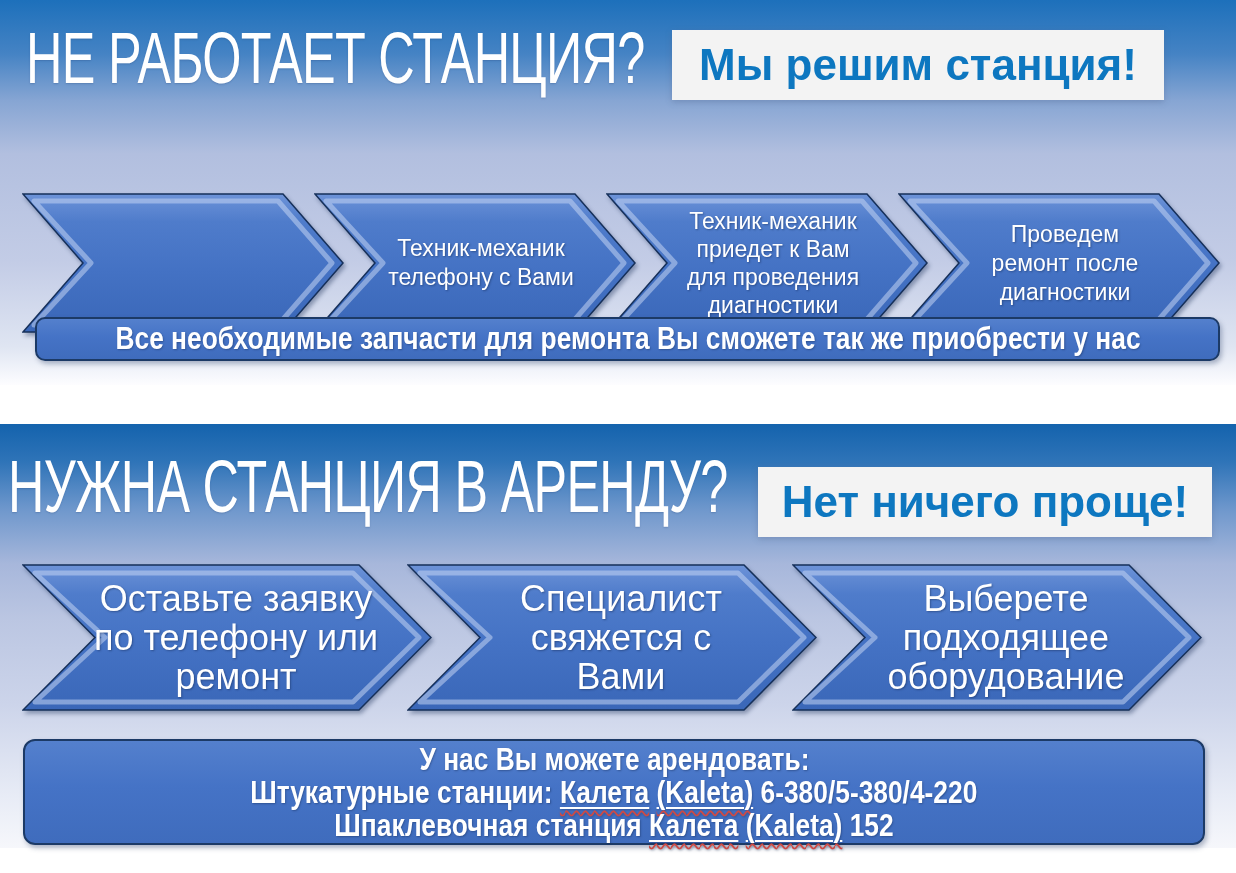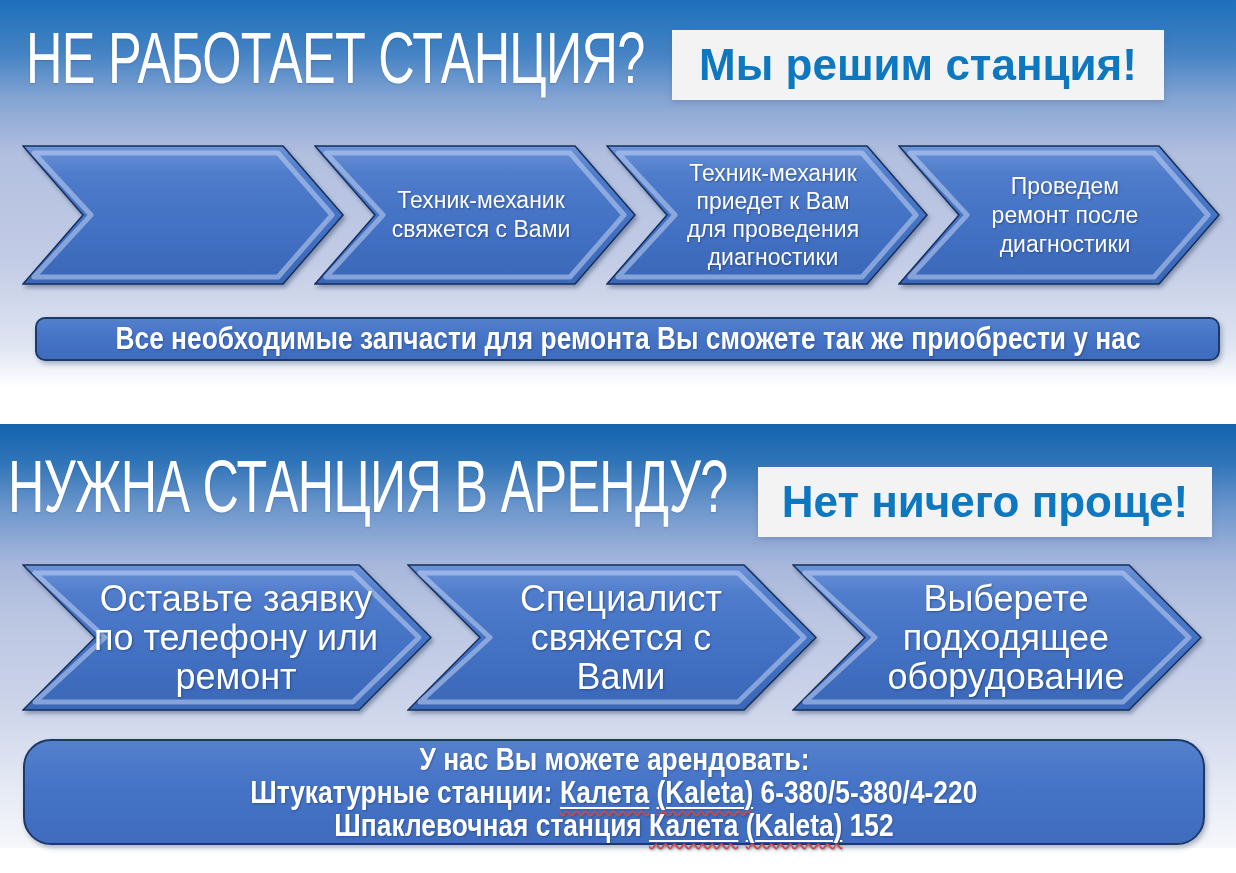--- a/index.html
+++ b/index.html
@@ -34,21 +34,21 @@
   }
   .hl-box span{font-size:44px;font-weight:bold;color:#0d77c0;white-space:nowrap;}
   .hl-box-repair{left:672px;top:30px;width:492px;height:70px;}
   .hl-box-rent{left:758px;top:28px;width:454px;height:70px;margin-top:15px;}
   
   .arrow-row{position:absolute;display:flex;}
   .arrows-repair{left:22px;top:145px;}
   .arrows-rent{left:22px;top:140px;}
   .chev{position:relative;flex:0 0 auto;}
   .chev + .chev{margin-left:-30px;}
-  .chev-top{width:322px;height:140px;}
+  .chev-top{width:322px;height:140px;margin-top:48px;}
   .chev-bot{width:410px;height:147px;}
   .arrows-rent .chev + .chev{margin-left:-25px;}
   .chev svg{position:absolute;left:0;top:0;filter:drop-shadow(2px 3px 2px rgba(25,45,85,.40));}
   .chev-text{
     position:absolute;display:flex;flex-direction:column;align-items:center;justify-content:center;
     color:#fff;text-align:center;text-shadow:1px 1px 2px rgba(20,40,80,.45);
   }
   .chev-top .chev-text{left:62px;right:50px;top:6px;bottom:6px;}
   .chev-bot .chev-text{left:80px;right:62px;top:6px;bottom:6px;}
   .chev-text div{white-space:nowrap;}
@@ -56,21 +56,21 @@
   .txt-md div{font-size:23px;line-height:29px;}
   .txt-lg div{font-size:36px;line-height:39px;}
   
   .banner{
     position:absolute;border:2px solid #1c3a66;
     background:linear-gradient(180deg,#5480cd 0%,#4573c6 45%,#3f6cbd 100%);
     display:flex;flex-direction:column;align-items:center;justify-content:center;
     box-shadow:2px 3px 5px rgba(40,60,100,.35);color:#fff;
   }
   .banner-parts{left:35px;top:317px;width:1181px;height:40px;border-radius:10px;}
-  .banner-rent{left:23px;top:315px;width:1178px;height:102px;border-radius:28px;align-items:center;}
+  .banner-rent{left:23px;top:315px;width:1178px;height:102px;border-radius:12px;align-items:center;}
   .banner-line{
     font-size:31px;line-height:34px;font-weight:bold;white-space:nowrap;
     transform:scaleX(.85);transform-origin:50% 50%;
     text-shadow:1px 1px 2px rgba(20,40,80,.4);
   }
   .banner-rent .banner-line{line-height:33px;}
   .brand{text-decoration:underline;text-decoration-thickness:2px;text-underline-offset:4px;}
   .brand .sp{
     font-style:normal;
     text-decoration:underline wavy #cd4a45;
@@ -108,21 +108,21 @@
       </svg>
     </div>
 
     <div class="chev chev-top">
       <svg width="322" height="140">
         <polygon points="1,1 261,1 321,70 261,139 1,139 61,70" fill="url(#chevGrad)" stroke="#16305a" stroke-width="1.5"></polygon>
         <polygon points="12,8 256,8 310,70 256,132 12,132 69,70" fill="none" stroke="#c3d4f2" stroke-opacity="0.55" stroke-width="5" stroke-linejoin="round"></polygon>
       </svg>
       <div class="chev-text txt-md">
         <div>Техник-механик</div>
-        <div>свяжется с Вами</div>
+        <div>телефону с Вами</div>
       </div>
     </div>
 
     <div class="chev chev-top">
       <svg width="322" height="140">
         <polygon points="1,1 261,1 321,70 261,139 1,139 61,70" fill="url(#chevGrad)" stroke="#16305a" stroke-width="1.5"></polygon>
         <polygon points="12,8 256,8 310,70 256,132 12,132 69,70" fill="none" stroke="#c3d4f2" stroke-opacity="0.55" stroke-width="5" stroke-linejoin="round"></polygon>
       </svg>
       <div class="chev-text txt-md" style="line-height:1;">
         <div style="font-size:23px;line-height:28px;">Техник-механик</div>

